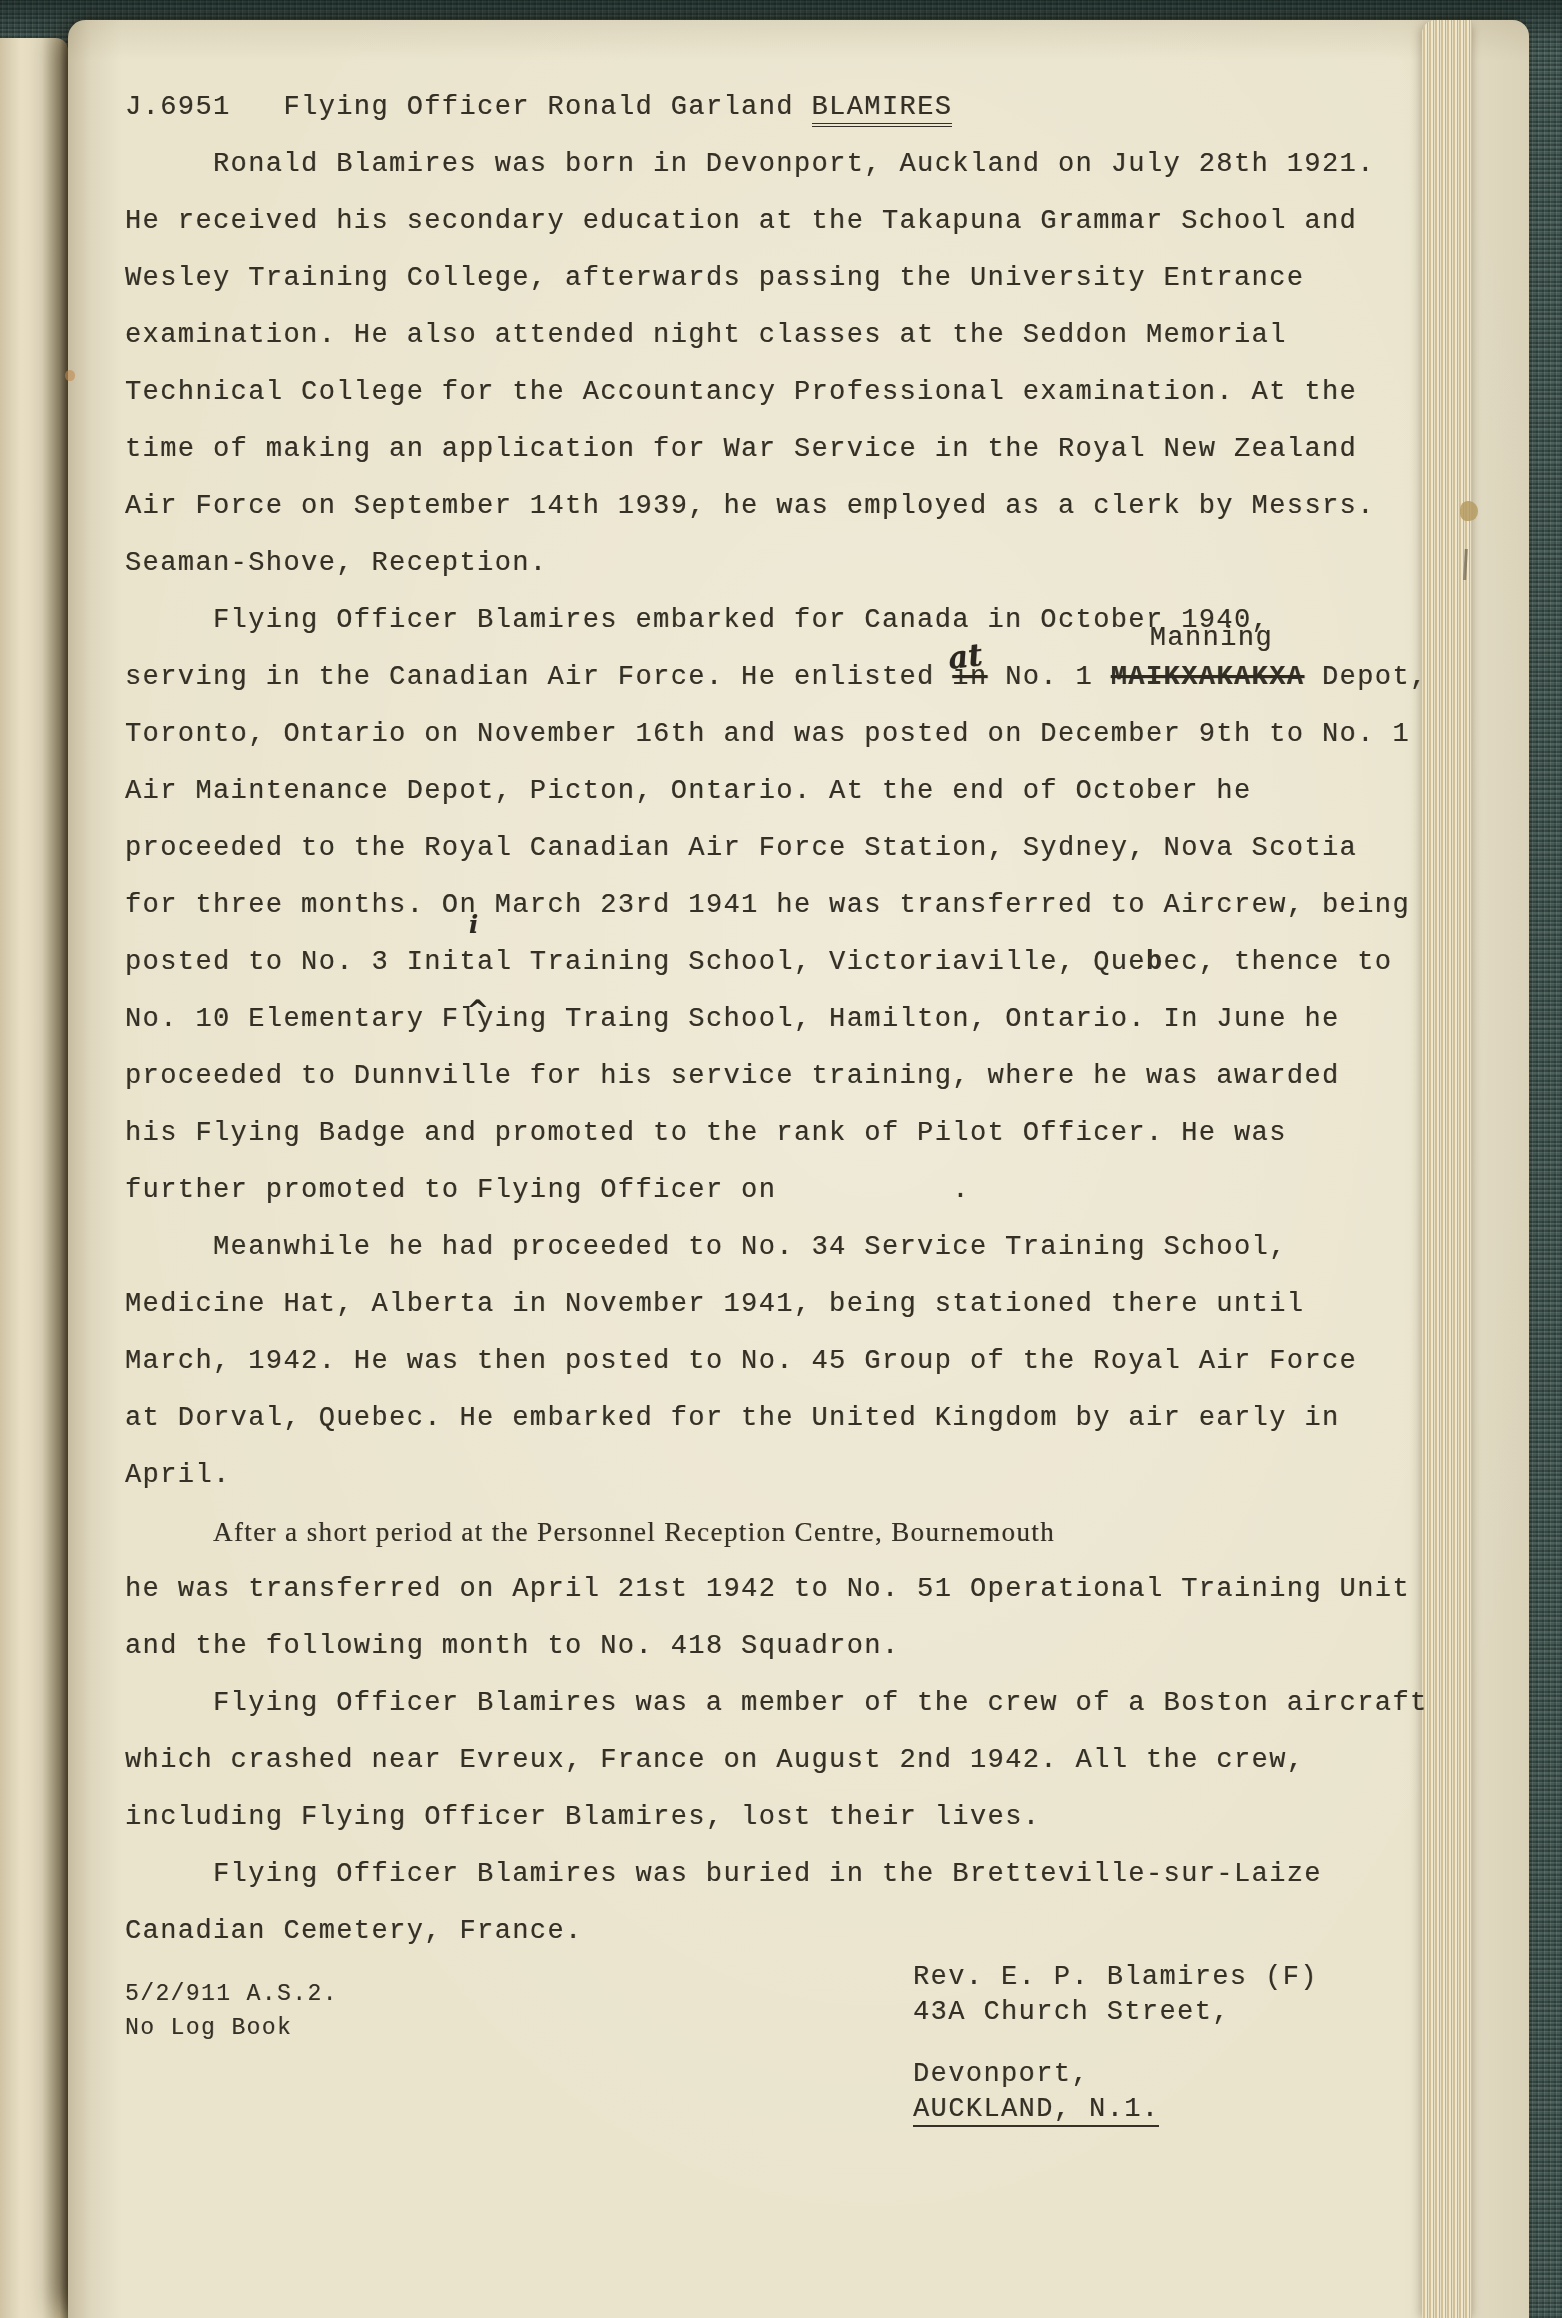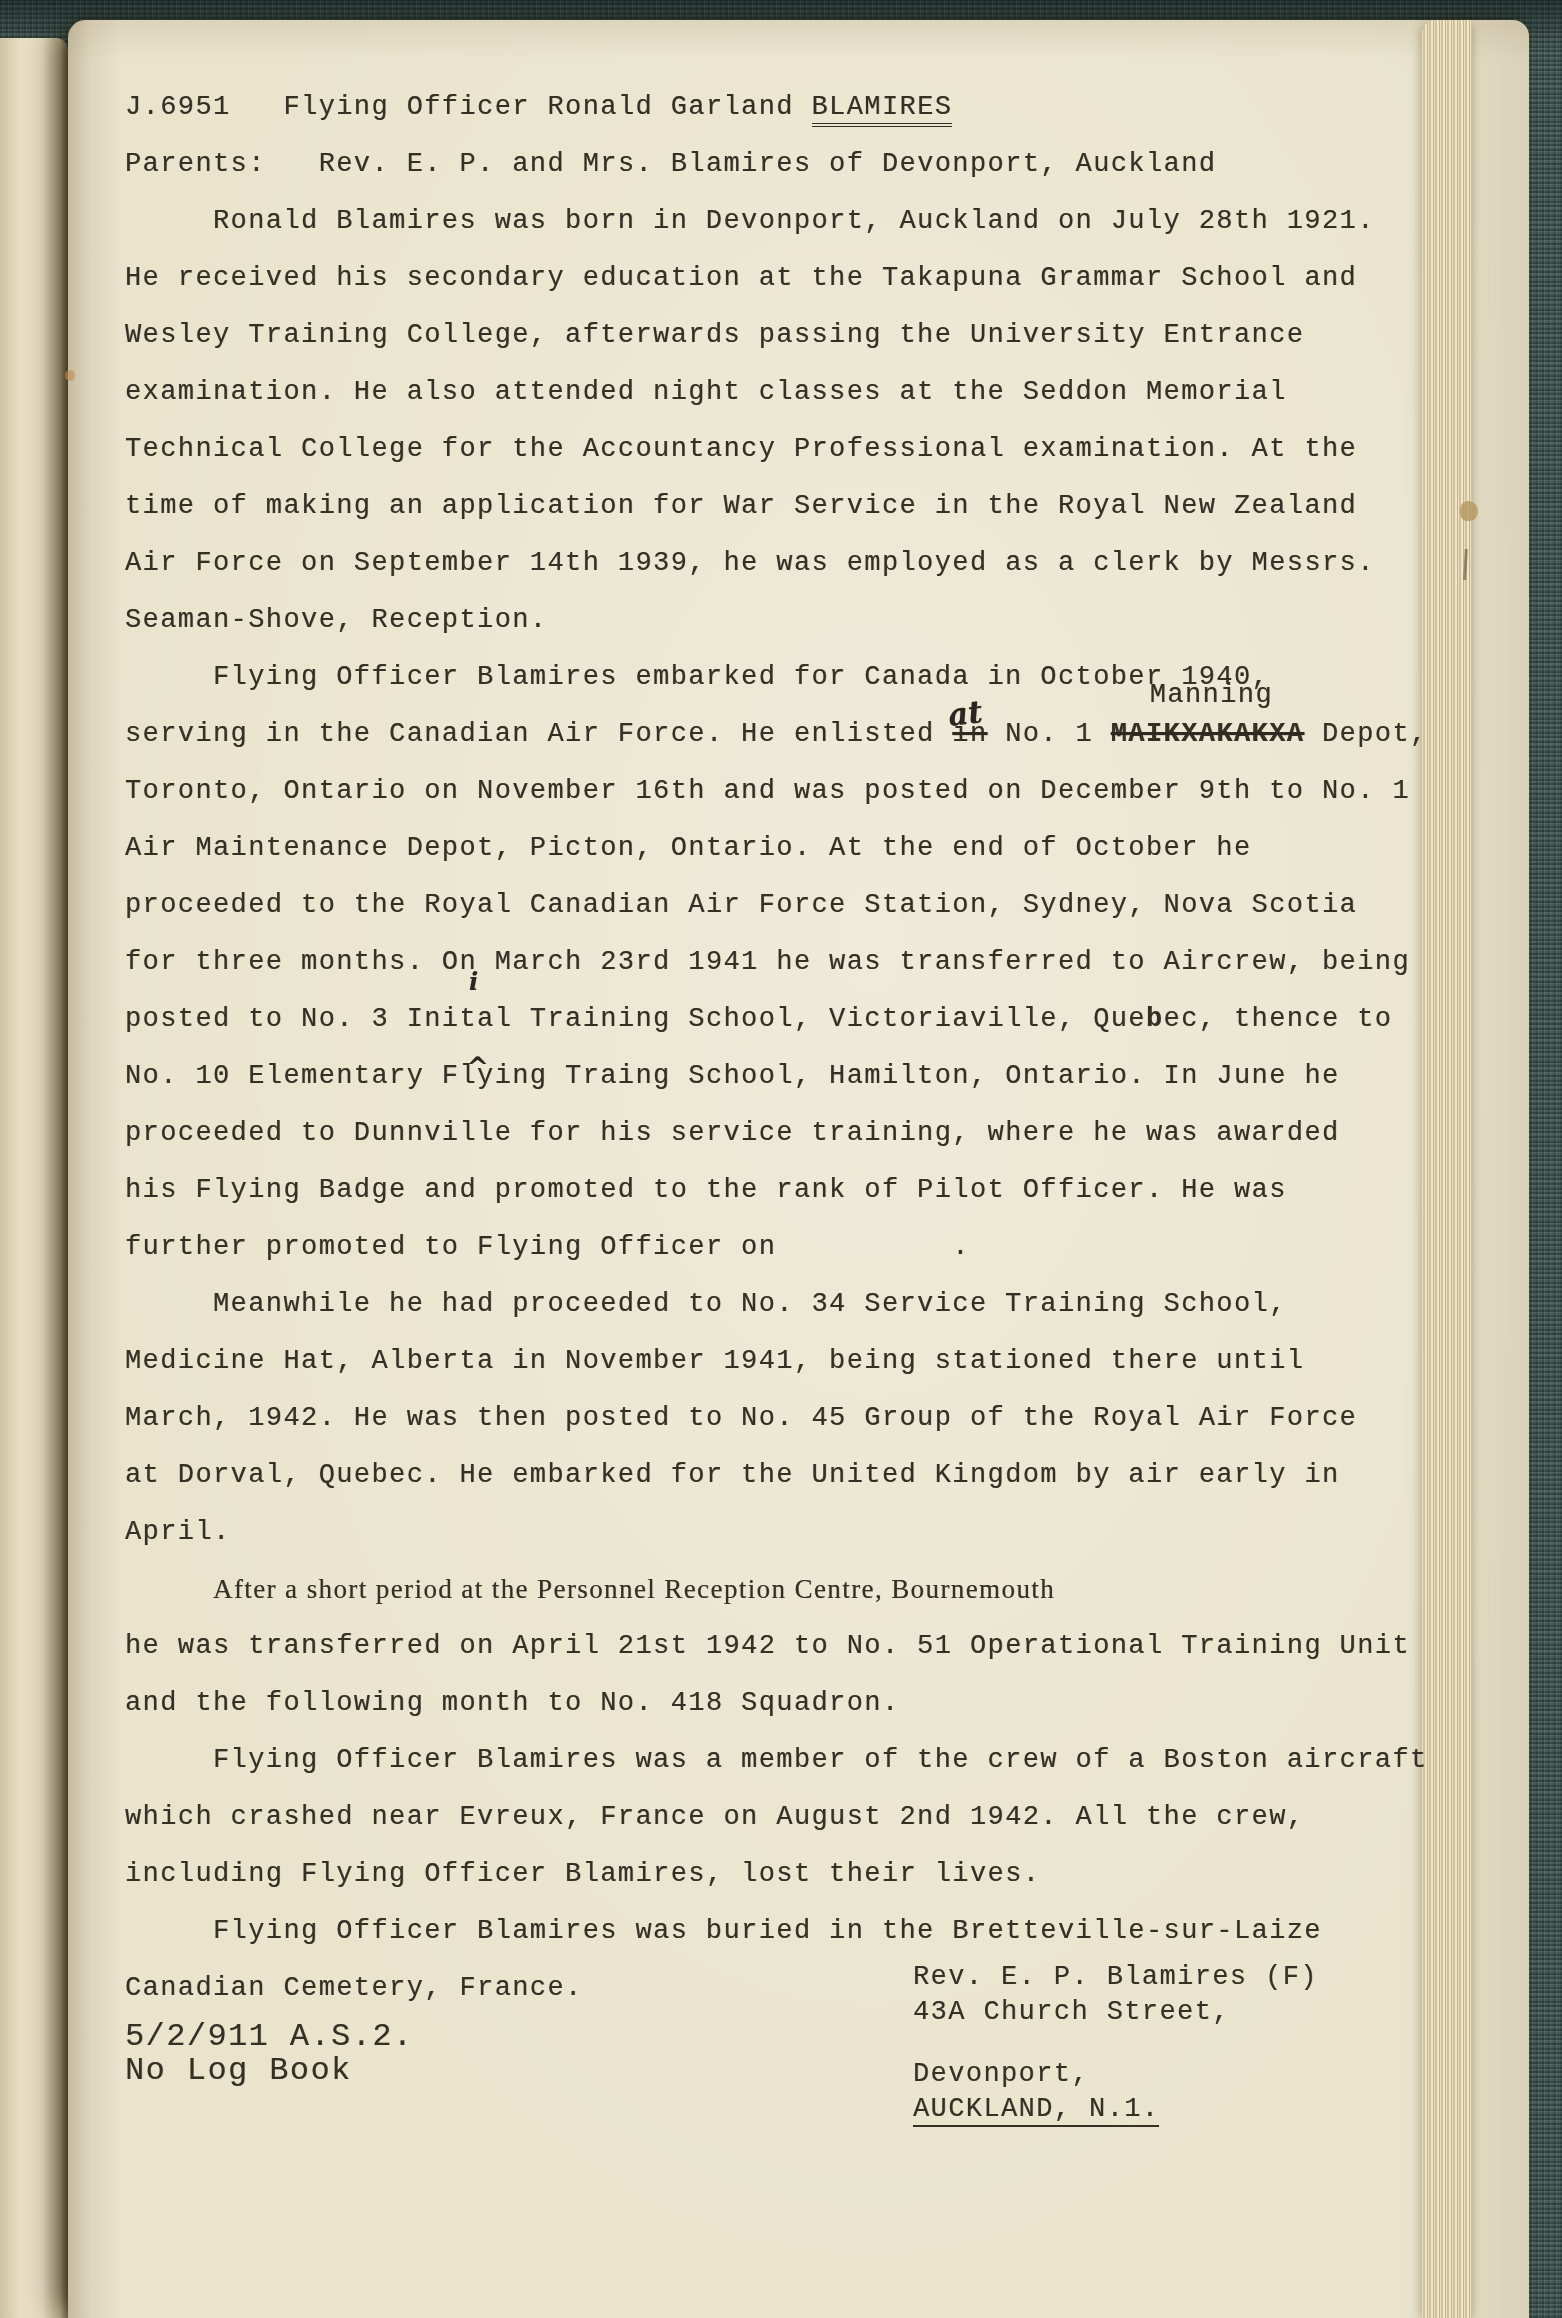--- a/index.html
+++ b/index.html
@@ -47,42 +47,41 @@
   .written{position:absolute;white-space:pre;line-height:1;}
   .written.typed{left:39px;bottom:39px;font:inherit;}
   .written.hand{left:-4px;bottom:34px;font-family:"DejaVu Serif",serif;font-style:italic;
     font-size:31px;font-weight:700;letter-spacing:0;transform:rotate(-7deg);color:#2b2720;}
   .ins{position:relative;display:inline-block;width:0;}
   .ins-above{position:absolute;left:-8px;bottom:32px;line-height:1;
     font-family:"DejaVu Serif",serif;font-style:italic;font-size:24px;font-weight:700;color:#2b2720;}
   .ins-caret{position:absolute;left:-10.8px;top:28px;line-height:1;
     font-family:"DejaVu Serif",serif;font-size:27px;font-weight:700;color:#2b2720;}
 
-  .footer-left{position:absolute;left:57px;top:2000px;font-size:32px;letter-spacing:1.4px;
+  .footer-left{position:absolute;left:57px;top:1957px;font-size:23px;letter-spacing:1.4px;
     color:#343026;text-shadow:0.4px 0.4px 0 rgba(52,48,38,.38);}
   .footer-left .fline{height:34px;line-height:34px;white-space:pre;}
   .footer-right{position:absolute;left:845px;top:1940px;font-size:27px;letter-spacing:1.4px;
     color:#343026;text-shadow:0.4px 0.4px 0 rgba(52,48,38,.38);}
   .footer-right .fline{height:35px;line-height:35px;white-space:pre;}
   .footer-right .fline.gap-above{margin-top:27px;}
   .footer-right .fline.underlined span{border-bottom:2.7px solid #363028;padding-bottom:1.4px;}
 </style>
 </head>
 <body>
 
 <div class="scene">
   <div class="cloth-top-shade"></div>
   <div class="prev-page"></div>
 
   <div class="page">
     <div class="fore-edge"></div>
 
     <div class="text-layer">
       <div class="line"><span>J.6951</span><span>   Flying Officer Ronald Garland </span><span class="surname-underlined">BLAMIRES</span></div>
-      <div class="line"><span>Parents:</span><span>   Rev. E. P. and Mrs. Blamires of Devonport, Auckland</span></div>
       <div id="body-lines">
           <div class="line" style="padding-left: 88px;">Ronald Blamires was born in Devonport, Auckland on July 28th 1921.</div>
           <div class="line">He received his secondary education at the Takapuna Grammar School and</div>
           <div class="line">Wesley Training College, afterwards passing the University Entrance</div>
           <div class="line">examination. He also attended night classes at the Seddon Memorial</div>
           <div class="line">Technical College for the Accountancy Professional examination. At the</div>
           <div class="line">time of making an application for War Service in the Royal New Zealand</div>
           <div class="line">Air Force on September 14th 1939, he was employed as a clerk by Messrs.</div>
           <div class="line">Seaman-Shove, Reception.</div>
           <div class="line" style="padding-left: 88px;">Flying Officer Blamires embarked for Canada in October 1940,</div>

